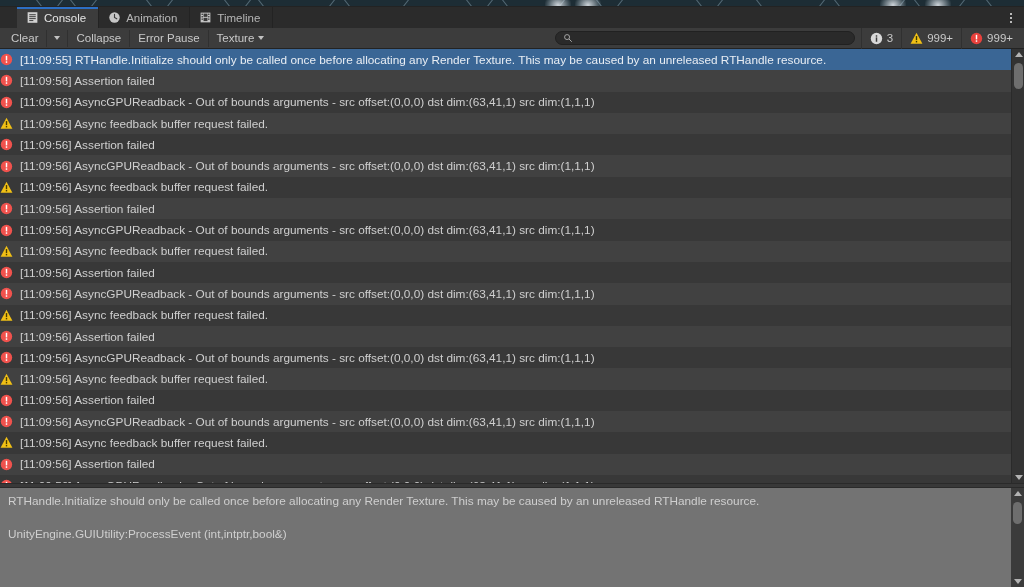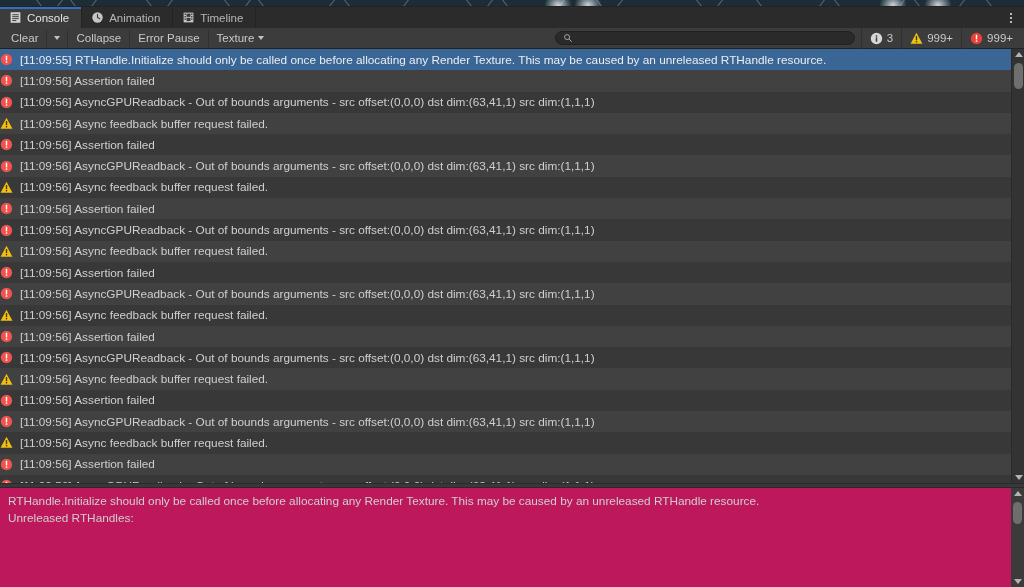--- a/index.html
+++ b/index.html
@@ -30,21 +30,21 @@
   .window {
     position: absolute; left: 0; top: 6px; width: 1024px; height: 581px;
     background: #383838;
     border-top: 1px solid #232323;
   }
 
   
   .tabbar {
     position: relative; height: 21px;
     background: #2b2b2b;
-    display: flex; align-items: stretch;
+    display: flex; align-items: stretch; padding-left: 17px;
   }
   .tab {
     display: flex; align-items: center; gap: 5px;
     padding: 0 12px 0 9px;
     font-size: 11.5px; color: #b6b6b6;
     border-right: 1px solid #232323;
     position: relative;
   }
   .tab.active {
     background: #3c3c3c; color: #e4e4e4;
@@ -105,21 +105,21 @@
     gap: 7px;
     font-size: 11.8px; color: #cfcfcf; white-space: nowrap;
   }
   .logrow.odd  { background: #383838; }
   .logrow.even { background: #414141; }
   .logrow.selected { background: #3a6695; color: #e9eef4; }
 
   
   .splitter { height: 5px; background: #383838; border-top: 1px solid #2a2a2a; border-bottom: 1px solid #2a2a2a; }
   .detail {
-    position: relative; height: 99px; background: #be185d;
+    position: relative; height: 99px; background: #737373;
     padding: 5px 22px 0 8px; overflow: hidden;
   }
   .detail .dline {
     font-size: 11.8px; color: #cfcfcf; line-height: 16.5px; white-space: pre;
   }
   .detail .dblank { height: 16.5px; }
 
   
   .vscroll {
     position: absolute; top: 0; right: 0; width: 13px; height: 100%;
@@ -460,22 +460,22 @@
         <div class="sb-arrow down">
             <span class="tri-down"></span>
           </div>
       </div>
     </div>
 
     <div class="splitter"></div>
 
     <div class="detail" id="detail">
       <div class="dline">RTHandle.Initialize should only be called once before allocating any Render Texture. This may be caused by an unreleased RTHandle resource.</div>
-        <div class="dline">Unreleased RTHandles:</div>
         <div class="dline dblank"></div>
+        <div class="dline">UnityEngine.GUIUtility:ProcessEvent (int,intptr,bool&amp;)</div>
         <div class="vscroll">
         <div class="sb-arrow up">
             <span class="tri-up"></span>
           </div>
         <div class="sb-thumb" style="top:14px;height:22px;"></div>
         <div class="sb-arrow down">
             <span class="tri-down"></span>
           </div>
       </div>
     </div>

